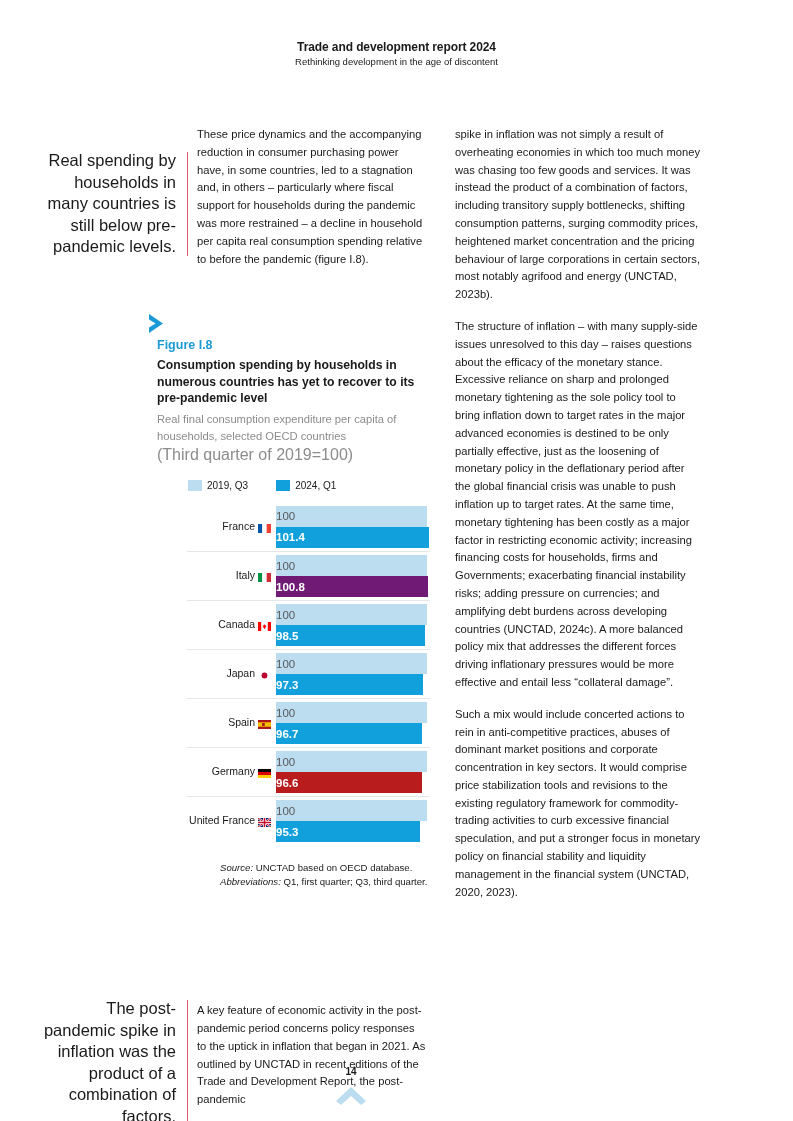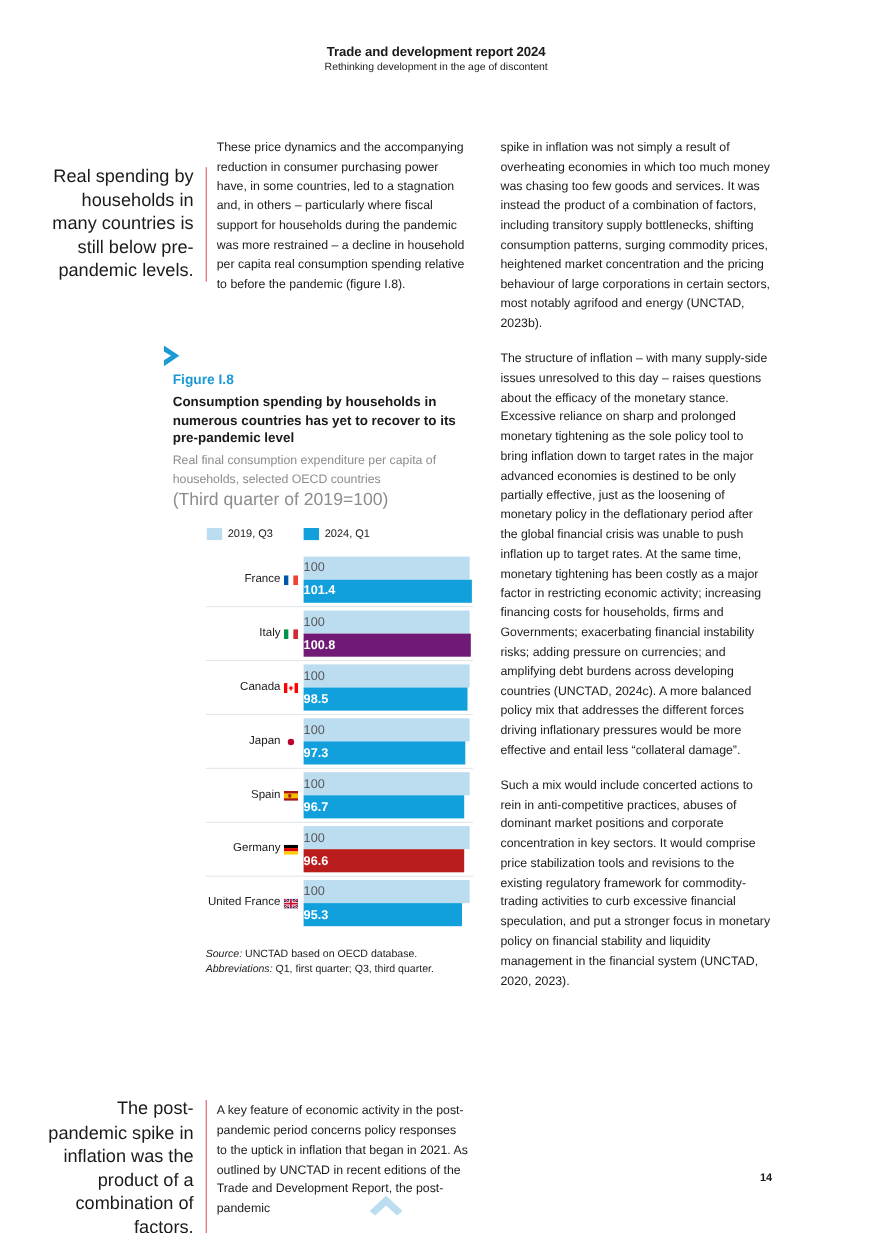--- a/index.html
+++ b/index.html
@@ -180,36 +180,36 @@
   .bar-new .bar-value { color: #ffffff; font-weight: bold; }
 
   .fig-notes {
     margin-left: 39px;
     margin-top: 16px;
     font-size: 9.6px;
     line-height: 14px;
     color: #1a1a1a;
     width: 250px;
   }
-  .fig-notes i { font-style: italic; }
+  .fig-notes i { font-style: italic; margin-left: 33px; }
 
   
   .col-right {
     position: absolute;
     left: 455px;
     top: 0;
     width: 247px;
   }
 
   
   .footer {
     position: absolute;
     left: 0; top: 1066px;
     width: 702px;
-    text-align: right;
+    text-align: center;
   }
   .page-number { font-size: 10px; color: #1a1a1a; font-weight: bold; }
   .foot-chevron { margin-top: 6px; }
   .foot-chevron svg { display: block; margin: 0 auto; }
 
   .flag-svg { display: inline-block; vertical-align: -2px; }
 </style>
 </head>
 <body>
 

